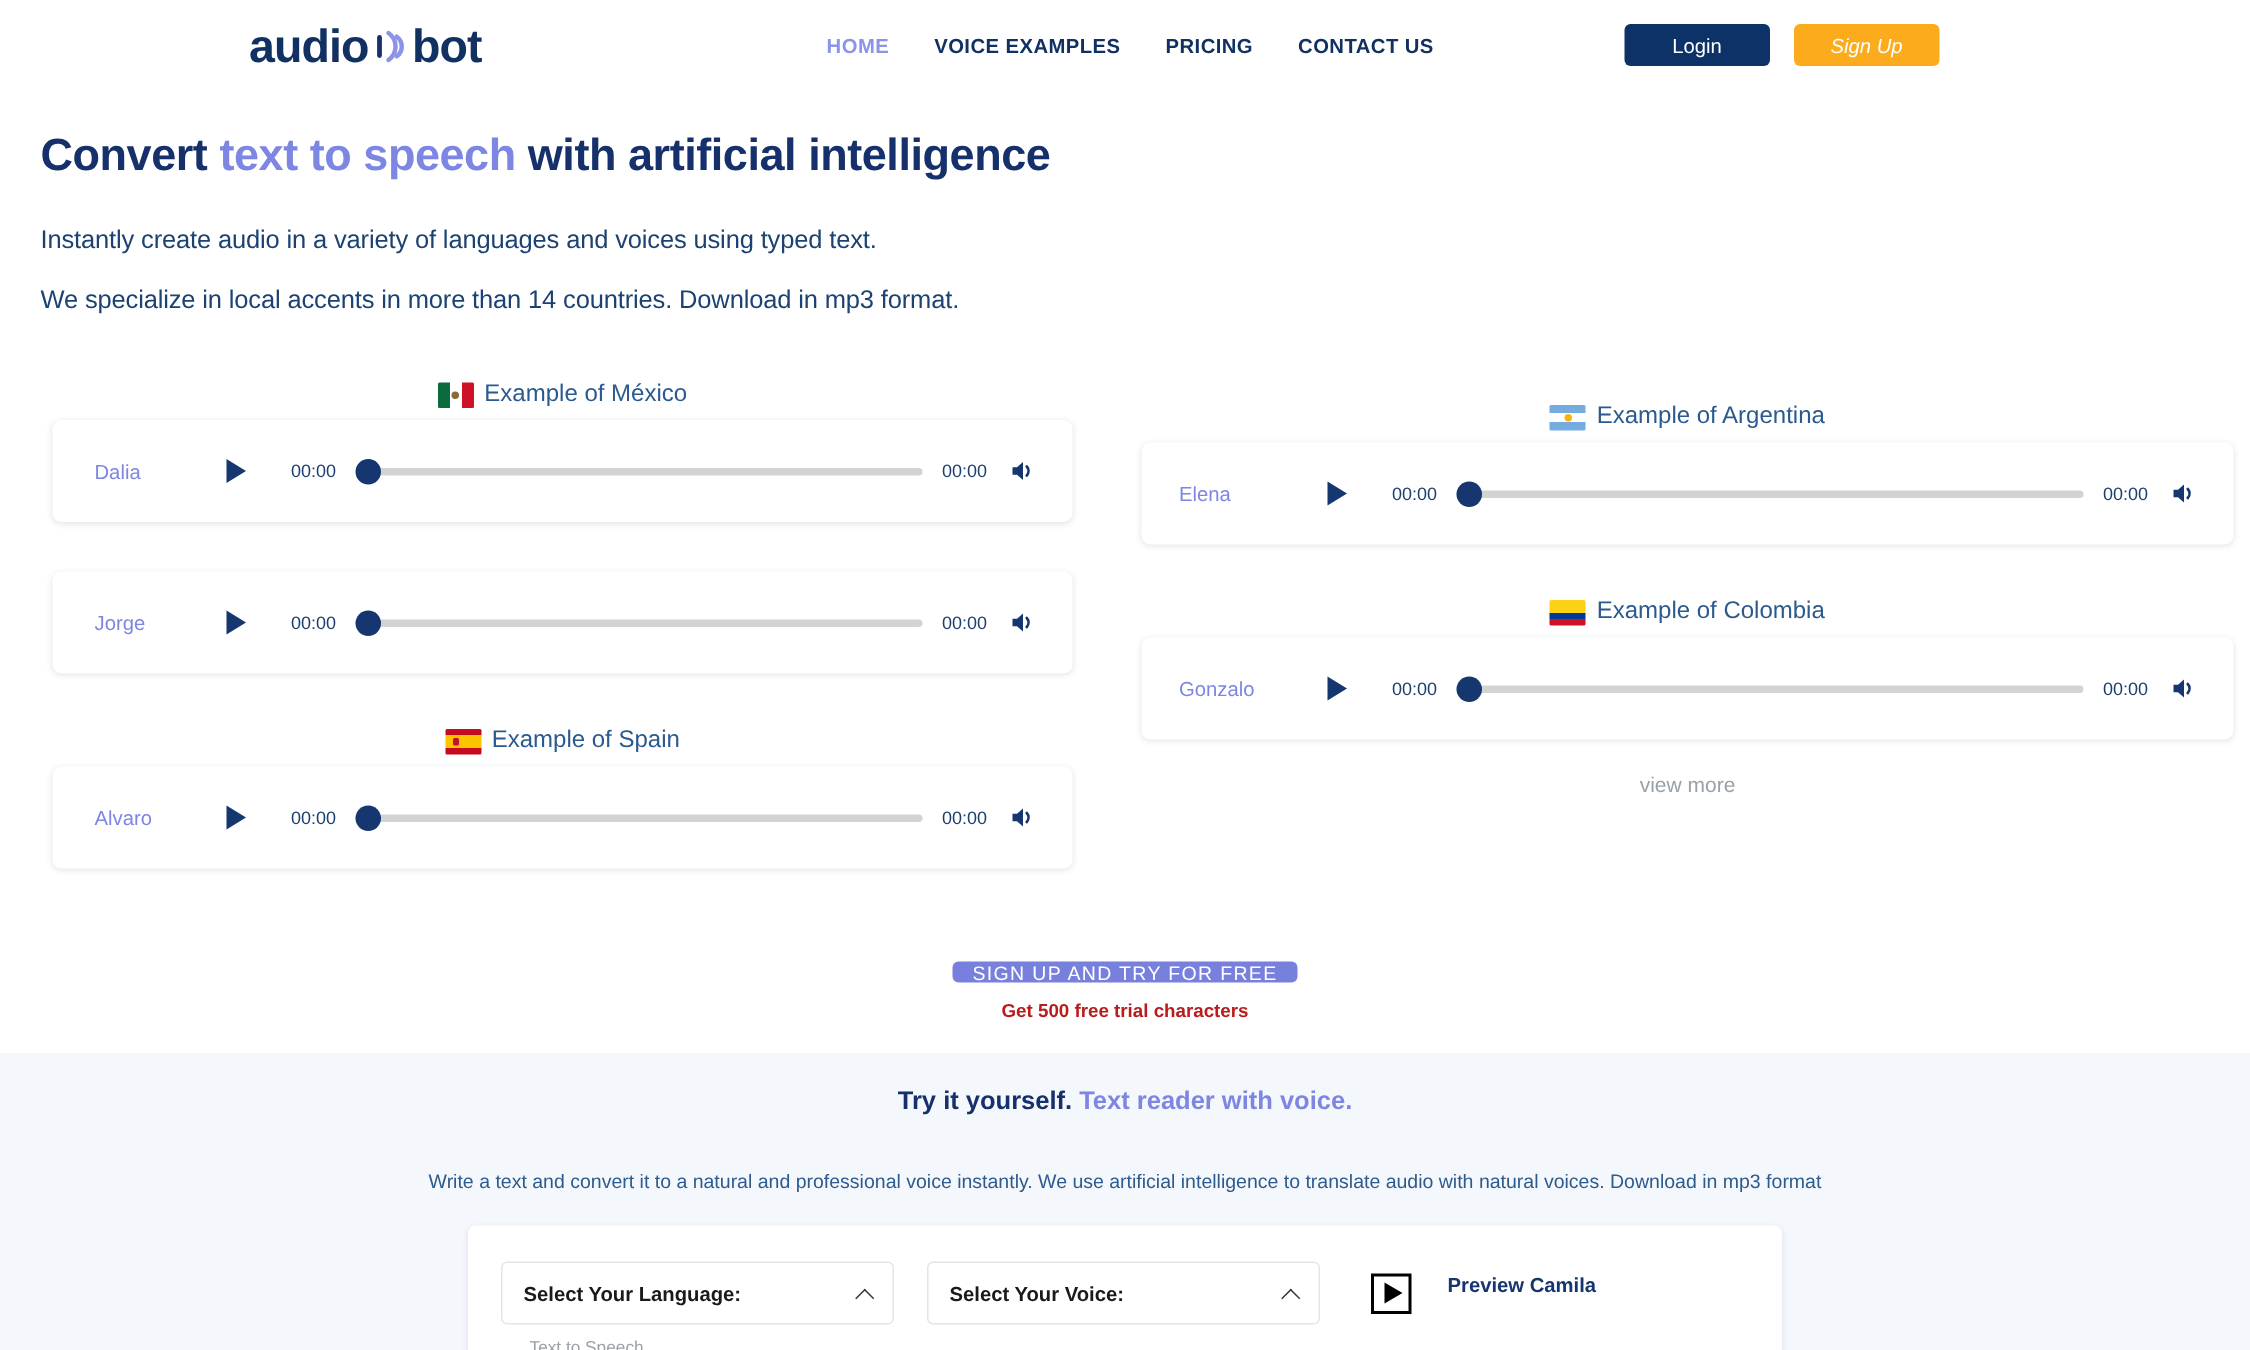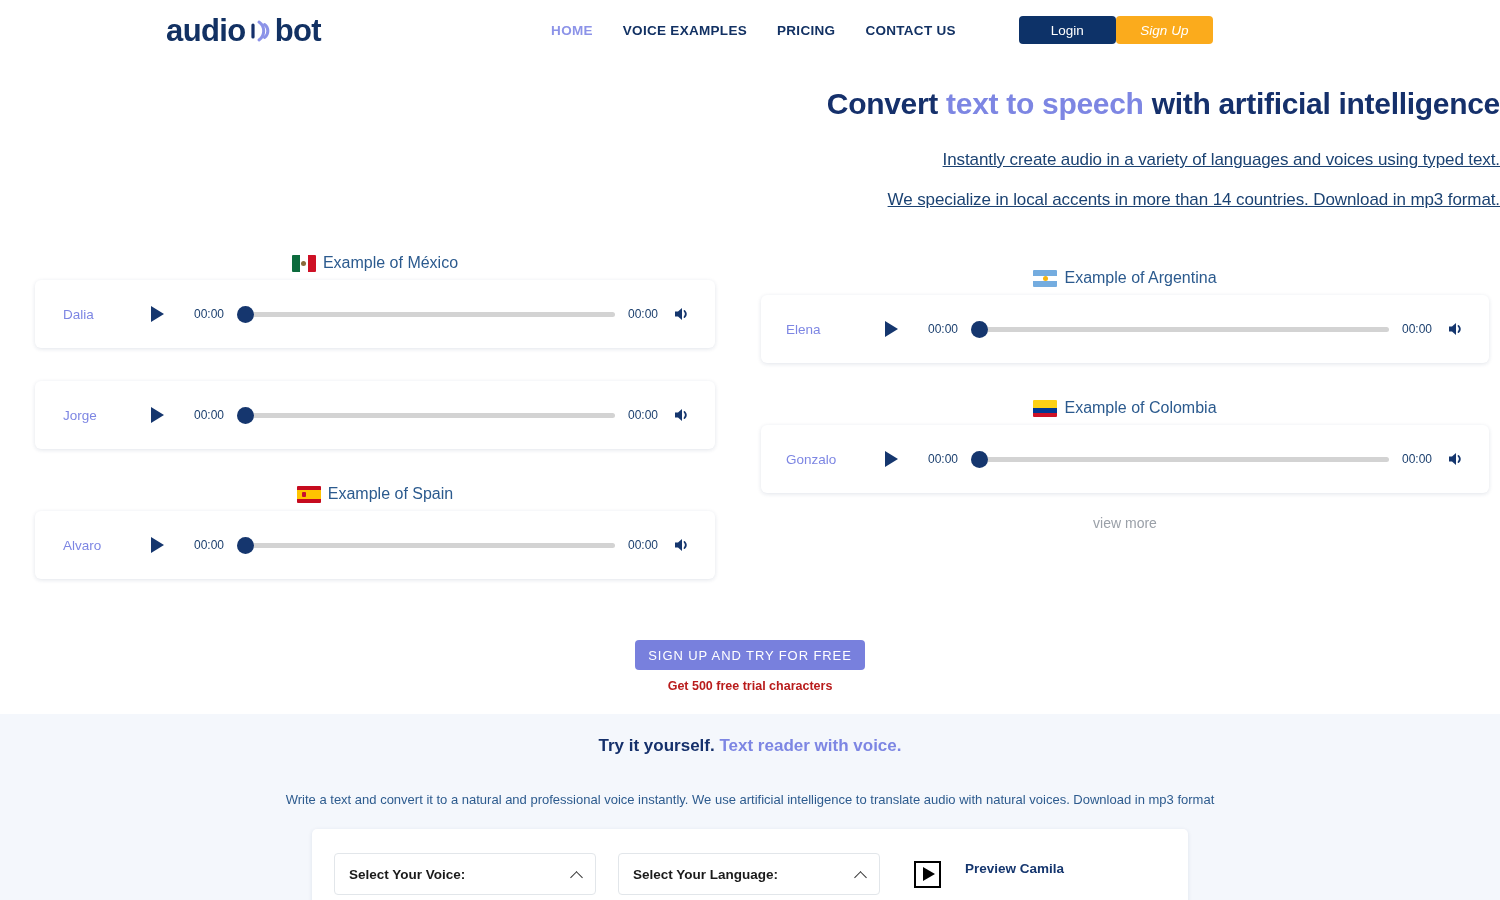--- a/index.html
+++ b/index.html
@@ -50,57 +50,56 @@
     font-weight: 600;
     letter-spacing: 0.3px;
     color: #123163;
     text-decoration: none;
   }
   .nav a.active { color: #8c93e8; }
 
   .auth-btns {
     display: flex;
     align-items: center;
-    gap: 0;
-    margin-left: 42px;
+    gap: 16px;
+    margin-left: 106px;
     padding-left: 21px;
   }
   .btn-login, .btn-signup {
     width: 97px;
     height: 28px;
     border: none;
     border-radius: 4px;
     font-size: 13.5px;
     font-family: "Liberation Sans", sans-serif;
     color: #ffffff;
     cursor: pointer;
     display: flex;
     align-items: center;
     justify-content: center;
   }
   .btn-login  { background: #0d3268; }
   .btn-signup { background: #fbab1c; font-style: italic; }
 
   
-  .hero { text-align: right; padding-top: 26px; }
+  .hero { text-align: left; padding-top: 26px; padding-left: 27px; }
   .hero h1 {
     font-size: 30px;
     font-weight: 700;
     letter-spacing: -0.3px;
     color: #15306b;
     line-height: 1.2;
   }
   .hero h1 .accent { color: #7d86e3; }
   .hero p {
     font-size: 17px;
     font-weight: 400;
     color: #1b4272;
     margin-top: 28px;
     letter-spacing: -0.1px;
-    text-decoration: underline;
   }
   .hero p + p { margin-top: 20px; }
 
   
   .examples {
     position: relative;
     height: 330px;
     margin-top: 44px;
   }
   .col-left  { position: absolute; left: 35px; top: 0;  width: 680px; }
@@ -255,21 +254,21 @@
     color: #9aa0a8;
     font-size: 14px;
     text-decoration: none;
     margin-top: 22px;
   }
 
   
   .cta-wrap { text-align: center; margin-top: 56px; }
   .cta-btn {
     width: 230px;
-    height: 30px;
+    height: 14px;
     background: #7880dd;
     color: #ffffff;
     border: none;
     border-radius: 4px;
     font-size: 13px;
     letter-spacing: 0.9px;
     font-family: "Liberation Sans", sans-serif;
     cursor: pointer;
   }
   .cta-sub {
@@ -556,25 +555,25 @@
   <div class="cta-sub">Get 500 free trial characters</div>
 </section>
 
 <section class="try-section">
   <div class="try-title"><span>Try it yourself. </span><span class="accent">Text reader with voice.</span></div>
   <div class="try-desc">Write a text and convert it to a natural and professional voice instantly. We use artificial intelligence to translate audio with natural voices. Download in mp3 format</div>
 
   <div class="form-card">
     <div class="form-row">
       <div class="select-box">
+        <span>Select Your Language:</span>
+        <span class="chev-up"></span>
+      </div>
+      <div class="select-box">
         <span>Select Your Voice:</span>
-        <span class="chev-up"></span>
-      </div>
-      <div class="select-box">
-        <span>Select Your Language:</span>
         <span class="chev-up"></span>
       </div>
       <div class="preview-wrap">
         <button class="preview-play">
             <span class="tri-black"></span>
           </button>
         <span class="preview-label">Preview Camila</span>
       </div>
     </div>
 

